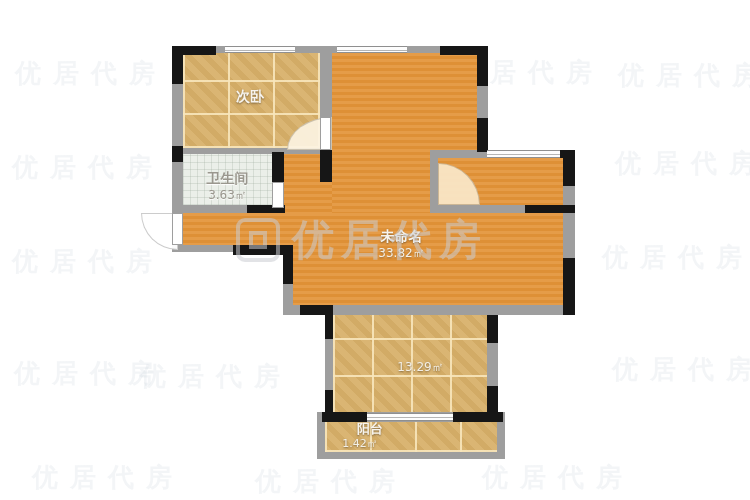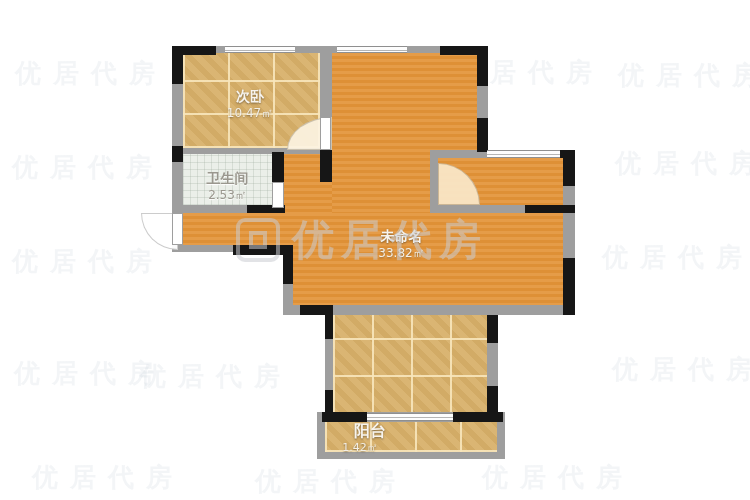--- a/index.html
+++ b/index.html
@@ -53,21 +53,21 @@
   .arc-tl{border-top-left-radius:100% 100%;background:rgba(252,243,226,0.92);border:1px solid rgba(160,150,130,0.5);}
   .arc-tr{border-top-right-radius:100% 100%;background:rgba(250,232,202,0.92);border:1px solid rgba(160,140,110,0.5);}
   .arc-bl{border-bottom-left-radius:100% 100%;background:rgba(255,255,255,0.95);border:1px solid #cccccc;}
   
   .rlabel{position:absolute;z-index:7;text-align:center;line-height:1.25;}
   .rlabel .rname{display:block;font-size:14px;font-weight:bold;color:#f7f4ee;
     text-shadow:0 1px 2px rgba(95,75,45,0.75);}
   .rlabel .rarea{display:block;font-size:12px;color:#f3efe6;
     text-shadow:0 1px 2px rgba(95,75,45,0.7);}
   .rlabel.bath .rname,.rlabel.bath .rarea{color:#9a978e;text-shadow:0 1px 1px #ffffff;}
-  .rlabel.small .rname{font-size:16px;margin-left:20px;}
+  .rlabel.small .rname{font-size:13px;margin-left:20px;}
   .rlabel.small .rarea{font-size:11px;}
   
   .wm-center{
     position:absolute;left:236px;top:212px;z-index:8;display:flex;align-items:center;gap:12px;
   }
   .wm-logo{
     width:44px;height:44px;border:4px solid rgba(202,204,210,0.55);border-radius:9px;
     box-sizing:border-box;display:flex;align-items:center;justify-content:center;
   }
   .wm-logo-inner{width:18px;height:18px;border:4px solid rgba(202,204,210,0.55);box-sizing:border-box;}
@@ -159,31 +159,31 @@
 
 <div class="leaf" style="left:320px;top:117px;width:11px;height:33px"></div>
 <div class="arc arc-tl" style="left:287px;top:117px;width:45px;height:33px"></div>
 <div class="leaf" style="left:272px;top:182px;width:12px;height:26px"></div>
 <div class="arc arc-tr" style="left:438px;top:163px;width:42px;height:42px"></div>
 <div class="leaf" style="left:172px;top:213px;width:11px;height:32px"></div>
 <div class="arc arc-bl" style="left:141px;top:213px;width:37px;height:37px"></div>
 
 <div class="rlabel" style="left:200px;top:88px;width:100px">
   <span class="rname">次卧</span>
-  <span class="rarea">10.47㎡</span>
 </div>
 <div class="rlabel bath" style="left:185px;top:170px;width:85px">
   <span class="rname">卫生间</span>
-  <span class="rarea">2.53㎡</span>
+  <span class="rarea">3.63㎡</span>
 </div>
 <div class="rlabel" style="left:354px;top:228px;width:95px">
   <span class="rname">未命名</span>
   <span class="rarea">33.82㎡</span>
 </div>
 <div class="rlabel" style="left:368px;top:360px;width:105px">
+  <span class="rarea">13.29㎡</span>
 </div>
 <div class="rlabel small" style="left:328px;top:421px;width:64px">
   <span class="rname">阳台</span>
   <span class="rarea">1.42㎡</span>
 </div>
 
 <div class="wm-center">
   <div class="wm-logo">
     <div class="wm-logo-inner"></div>
   </div>

